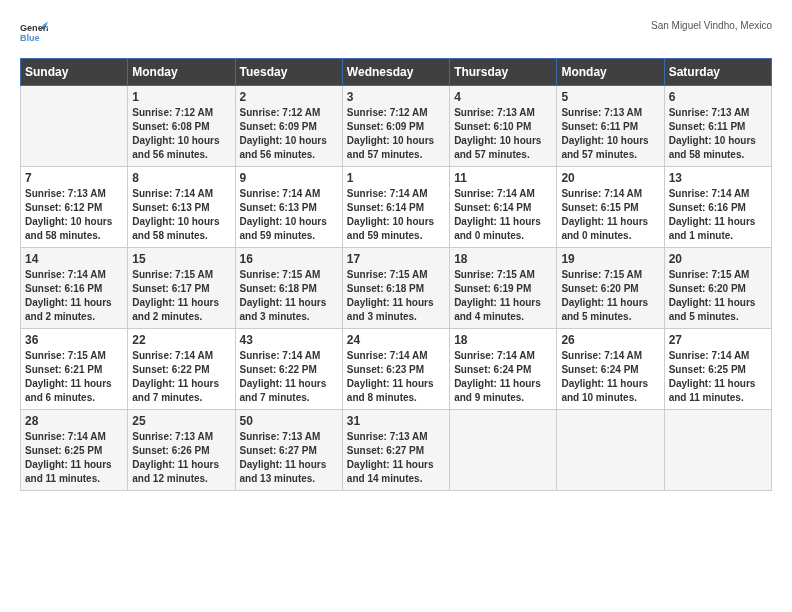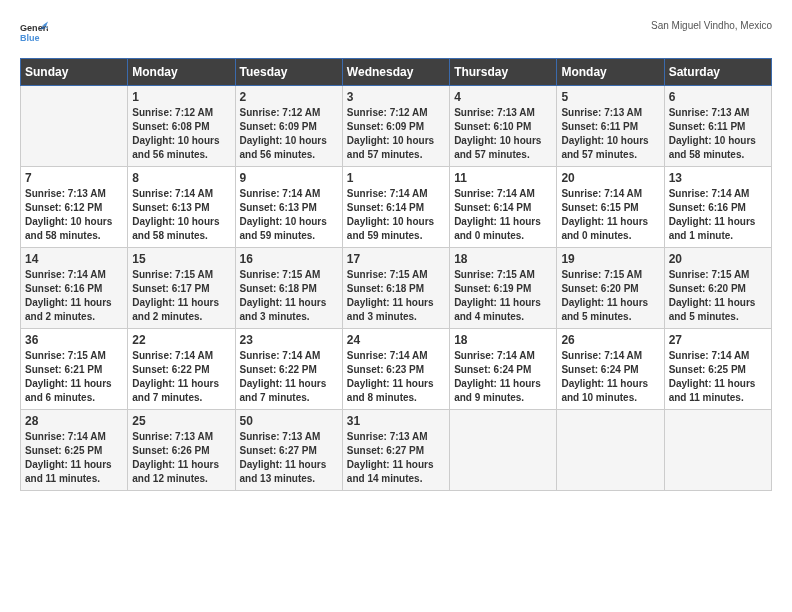--- a/index.html
+++ b/index.html
@@ -267,21 +267,21 @@
 and 6 minutes.</div>
         </td>
         <td>
           <div class="day-number">22</div>
           <div class="day-info" style="white-space: pre-line;">Sunrise: 7:14 AM
 Sunset: 6:22 PM
 Daylight: 11 hours
 and 7 minutes.</div>
         </td>
         <td>
-          <div class="day-number">23</div>
+          <div class="day-number">43</div>
           <div class="day-info" style="white-space: pre-line;">Sunrise: 7:14 AM
 Sunset: 6:22 PM
 Daylight: 11 hours
 and 7 minutes.</div>
         </td>
         <td>
           <div class="day-number">24</div>
           <div class="day-info" style="white-space: pre-line;">Sunrise: 7:14 AM
 Sunset: 6:23 PM
 Daylight: 11 hours

